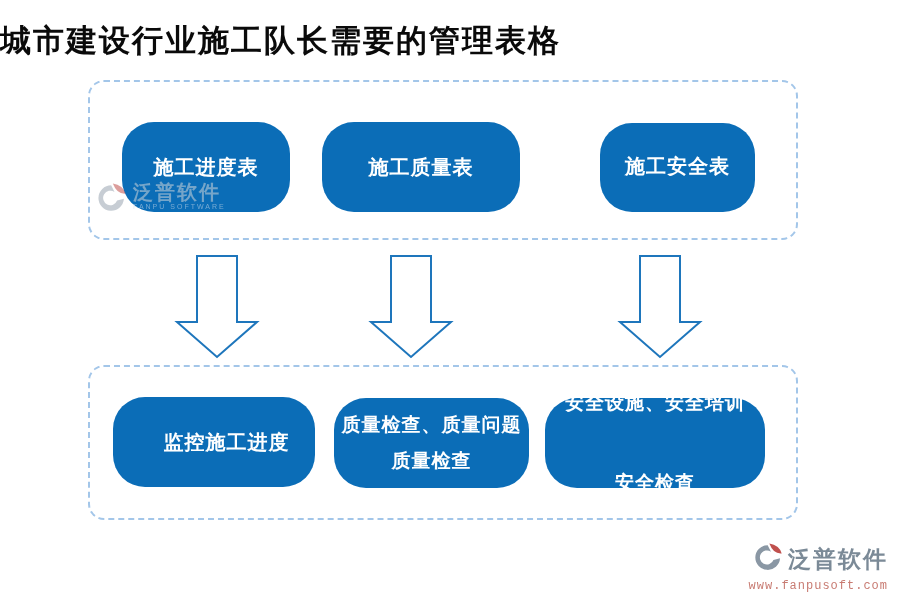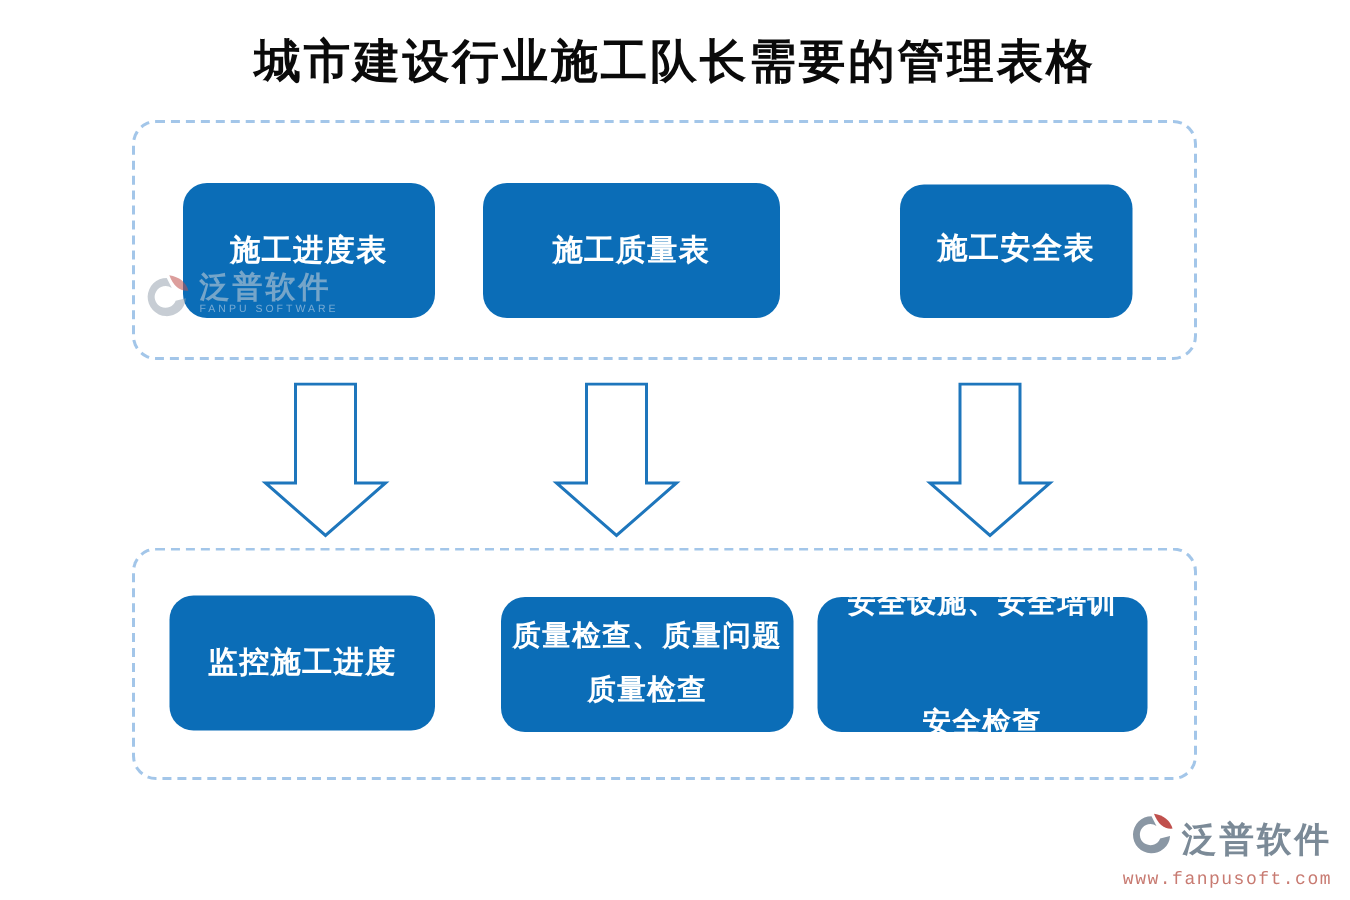--- a/index.html
+++ b/index.html
@@ -8,21 +8,21 @@
     background: #ffffff;
     font-family: "Liberation Serif", "DejaVu Serif", serif;
     position: relative;
     overflow: hidden;
   }
   .page { position: absolute; inset: 0; width: 900px; height: 600px; }
 
   .page-title {
     position: absolute;
     top: 20px; left: 0; width: 900px;
-    text-align: center;
+    text-align: left;
     font-size: 31px;
     font-weight: bold;
     letter-spacing: 2px;
     color: #0a0a0a;
   }
 
   .group-panel {
     position: absolute;
     left: 88px;
     width: 710px;
@@ -30,38 +30,38 @@
     border-radius: 16px;
     box-sizing: border-box;
     background: transparent;
   }
   .group-panel.top    { top: 80px;  height: 160px; }
   .group-panel.bottom { top: 365px; height: 155px; }
 
   .flow-card {
     position: absolute;
     background: #0b6db7;
-    border-radius: 16px;
+    border-radius: 32px;
     color: #ffffff;
     display: flex;
     flex-direction: column;
     align-items: center;
     justify-content: center;
     text-align: center;
     font-weight: bold;
     font-size: 20px;
     letter-spacing: 1px;
     line-height: 36px;
   }
   
   .card-t1 { left: 122px; top: 122px; width: 168px; height: 90px; }
   .card-t2 { left: 322px; top: 122px; width: 198px; height: 90px; }
   .card-t3 { left: 600px; top: 123px; width: 155px; height: 89px; font-family: Liberation Mono, monospace; }
   
-  .card-b1 { left: 113px; top: 397px; width: 177px; height: 90px; }
+  .card-b1 { left: 113px; top: 397px; width: 177px; height: 90px; padding-left: 25px; }
   .card-b2 { left: 310px; top: 398px; width: 195px; height: 90px; font-size: 19px; margin-left: 24px; }
   .card-b3 { left: 545px; top: 398px; width: 220px; height: 90px; font-size: 19px; gap: 44px; }
 
   .arrow-wrap {
     position: absolute;
     top: 255px;
     width: 90px; height: 104px;
   }
   .arrow-1 { left: 172px; }
   .arrow-2 { left: 366px; }

